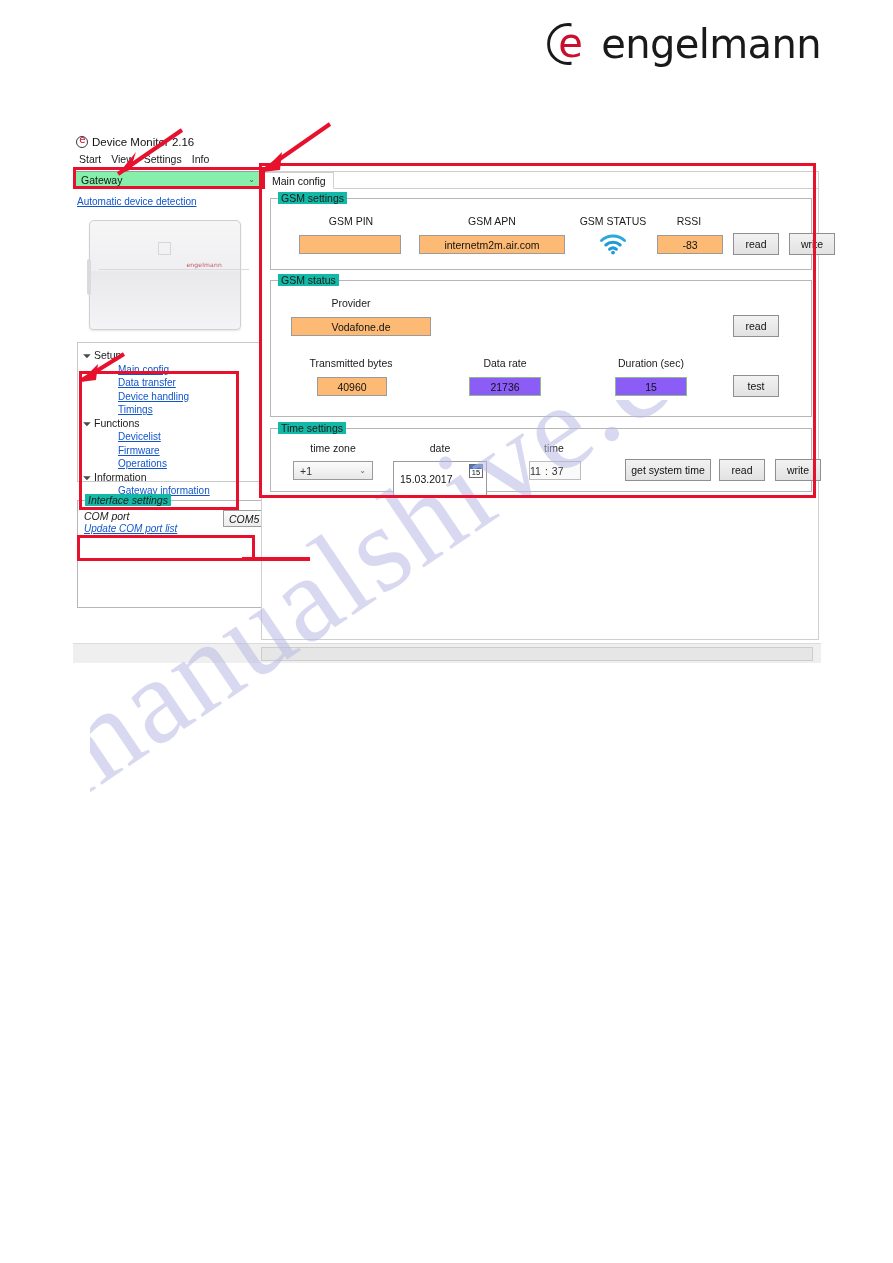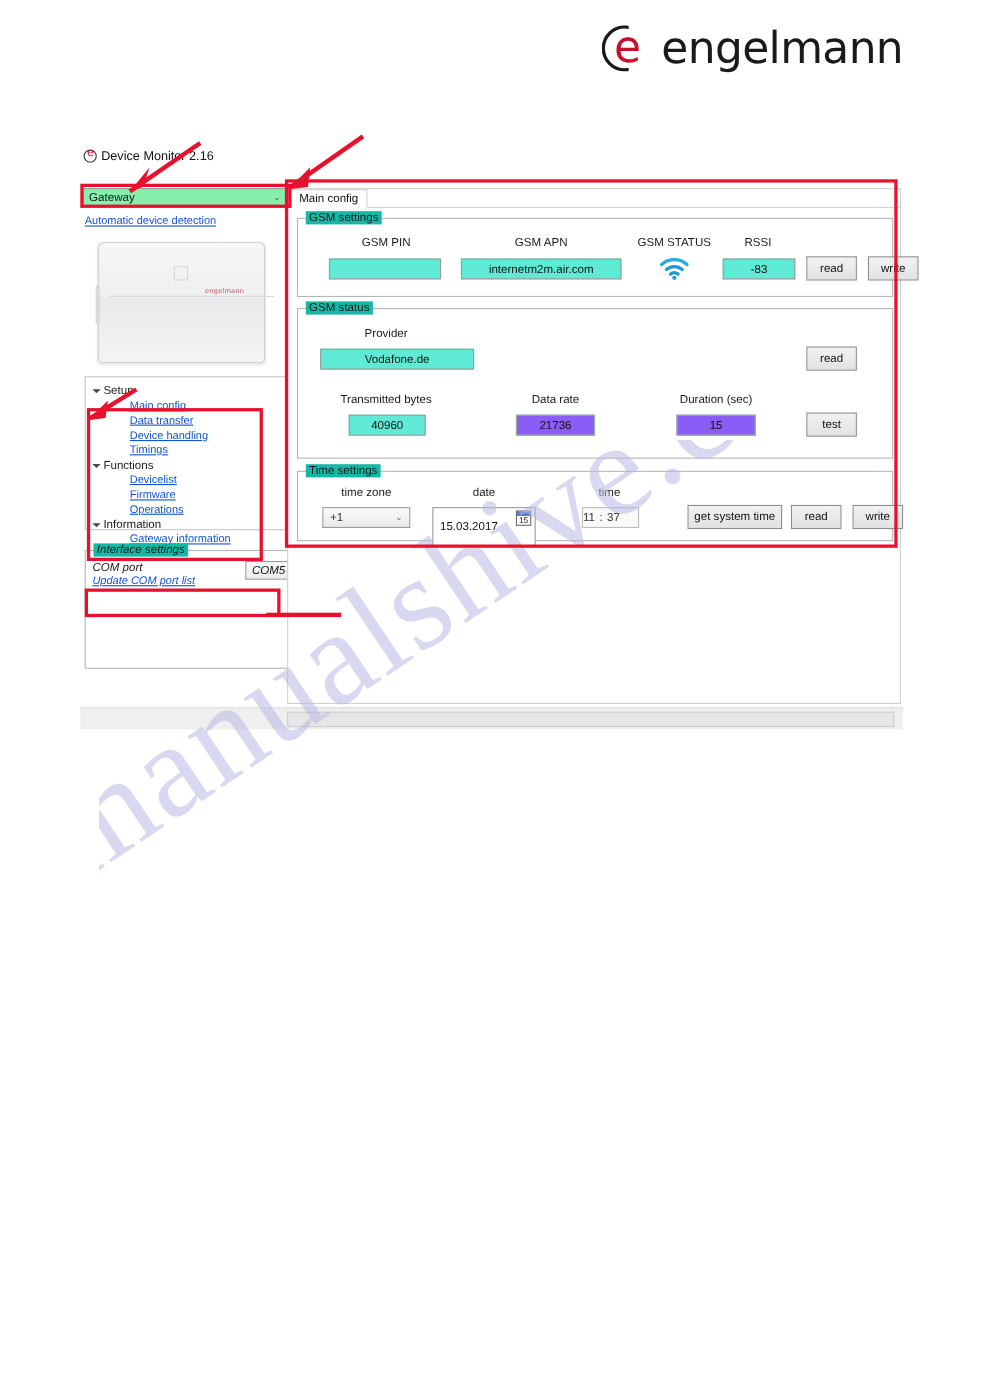--- a/index.html
+++ b/index.html
@@ -288,21 +288,21 @@
   .fld-label {
     position: absolute;
     font-size: 10.5px;
     color: #1a1a1a;
     white-space: nowrap;
     text-align: center;
   }
   .txtbox {
     position: absolute;
     border: 1px solid #9b9b9b;
-    background: #5eead4;
+    background: #fdba74;
     font-size: 10.5px;
     color: #111;
     display: flex; align-items: center; justify-content: center;
     height: 19px;
   }
   .txtbox.green { background: #8b5cf6; border-color: #8fb98f; text-align: right; }
 
   .btn {
     position: absolute;
     height: 22px;
@@ -417,20 +417,26 @@
     <div class="brand-word">engelmann</div>
   </div>
 
   <div class="app-window">
 
     <div class="titlebar">
       <span class="app-icon"></span>
       <span class="app-title">Device Monitor 2.16</span>
     </div>
 
+    <div class="menubar">
+      <span class="menu-item">Start</span>
+      <span class="menu-item">View</span>
+      <span class="menu-item">Settings</span>
+      <span class="menu-item">Info</span>
+    </div>
 
     <div class="left-col">
 
       <div class="device-select">
         <span>Gateway</span>
         <span class="caret">⌄</span>
       </div>
 
       <div class="auto-detect">
         <span class="link">Automatic device detection</span>

